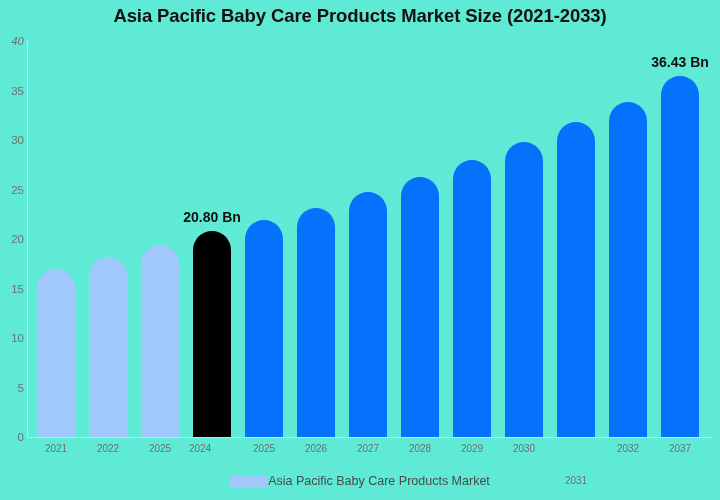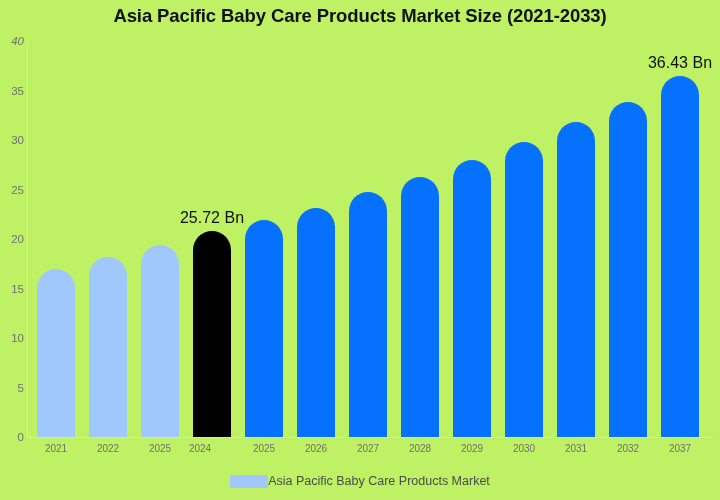--- a/index.html
+++ b/index.html
@@ -13,21 +13,21 @@
     font-family: "Liberation Sans", sans-serif;
     overflow: hidden;
     position: relative;
   }
 
   #chart-root {
     position: absolute;
     left: 0; top: 0;
     width: 720px;
     height: 500px;
-    background: #bef264;
+    background: #5eead4;
   }
 
   
   .chart-title {
     position: absolute;
     left: 0;
     top: 5px;
     width: 720px;
     text-align: center;
     font-size: 18.5px;
@@ -92,22 +92,22 @@
     left: 7px;
     bottom: 0;
     width: 38px;
     border-top-left-radius: 19px;
     border-top-right-radius: 19px;
   }
   .bar-value-label {
     position: absolute;
     left: 50%;
     transform: translateX(-50%);
-    font-size: 16px;
-    font-weight: normal;
+    font-size: 14px;
+    font-weight: bold;
     color: #111111;
     white-space: nowrap;
   }
 
   
   .xlabels {
     position: absolute;
     left: 27px;
     top: 443px;
     width: 686px;
@@ -171,21 +171,21 @@
         <div class="bar" style="height: 168.3px; background: rgb(160, 200, 252);"></div>
       </div>
       <div class="bar-slot" style="left: 55px;">
         <div class="bar" style="height: 180.18px; background: rgb(160, 200, 252);"></div>
       </div>
       <div class="bar-slot" style="left: 107px;">
         <div class="bar" style="height: 192.06px; background: rgb(160, 200, 252);"></div>
       </div>
       <div class="bar-slot" style="left: 159px;">
         <div class="bar" style="height: 205.92px; background: rgb(0, 0, 0);"></div>
-        <div class="bar-value-label" style="top: 209.08px;">25.72 Bn</div>
+        <div class="bar-value-label" style="top: 209.08px;">20.80 Bn</div>
       </div>
       <div class="bar-slot" style="left: 211px;">
         <div class="bar" style="height: 216.81px; background: rgb(6, 113, 253);"></div>
       </div>
       <div class="bar-slot" style="left: 263px;">
         <div class="bar" style="height: 228.69px; background: rgb(6, 113, 253);"></div>
       </div>
       <div class="bar-slot" style="left: 315px;">
         <div class="bar" style="height: 244.53px; background: rgb(6, 113, 253);"></div>
       </div>
@@ -214,21 +214,21 @@
       <div class="xtick" style="left: 3px;">2021</div>
       <div class="xtick" style="left: 55px;">2022</div>
       <div class="xtick" style="left: 107px;">2025</div>
       <div class="xtick" style="left: 147px;">2024</div>
       <div class="xtick" style="left: 211px;">2025</div>
       <div class="xtick" style="left: 263px;">2026</div>
       <div class="xtick" style="left: 315px;">2027</div>
       <div class="xtick" style="left: 367px;">2028</div>
       <div class="xtick" style="left: 419px;">2029</div>
       <div class="xtick" style="left: 471px;">2030</div>
-      <div class="xtick" style="left: 523px;">2031</div>
+      <div class="xtick" style="left: 523px; margin-top: 32px;">2031</div>
       <div class="xtick" style="left: 575px;">2032</div>
       <div class="xtick" style="left: 627px;">2037</div>
     </div>
 
   <div class="legend" id="legend">
       <span class="legend-swatch" style="background: rgb(160, 200, 252);"></span>
       <span class="legend-label">Asia Pacific Baby Care Products Market</span>
     </div>
 
 </div>

